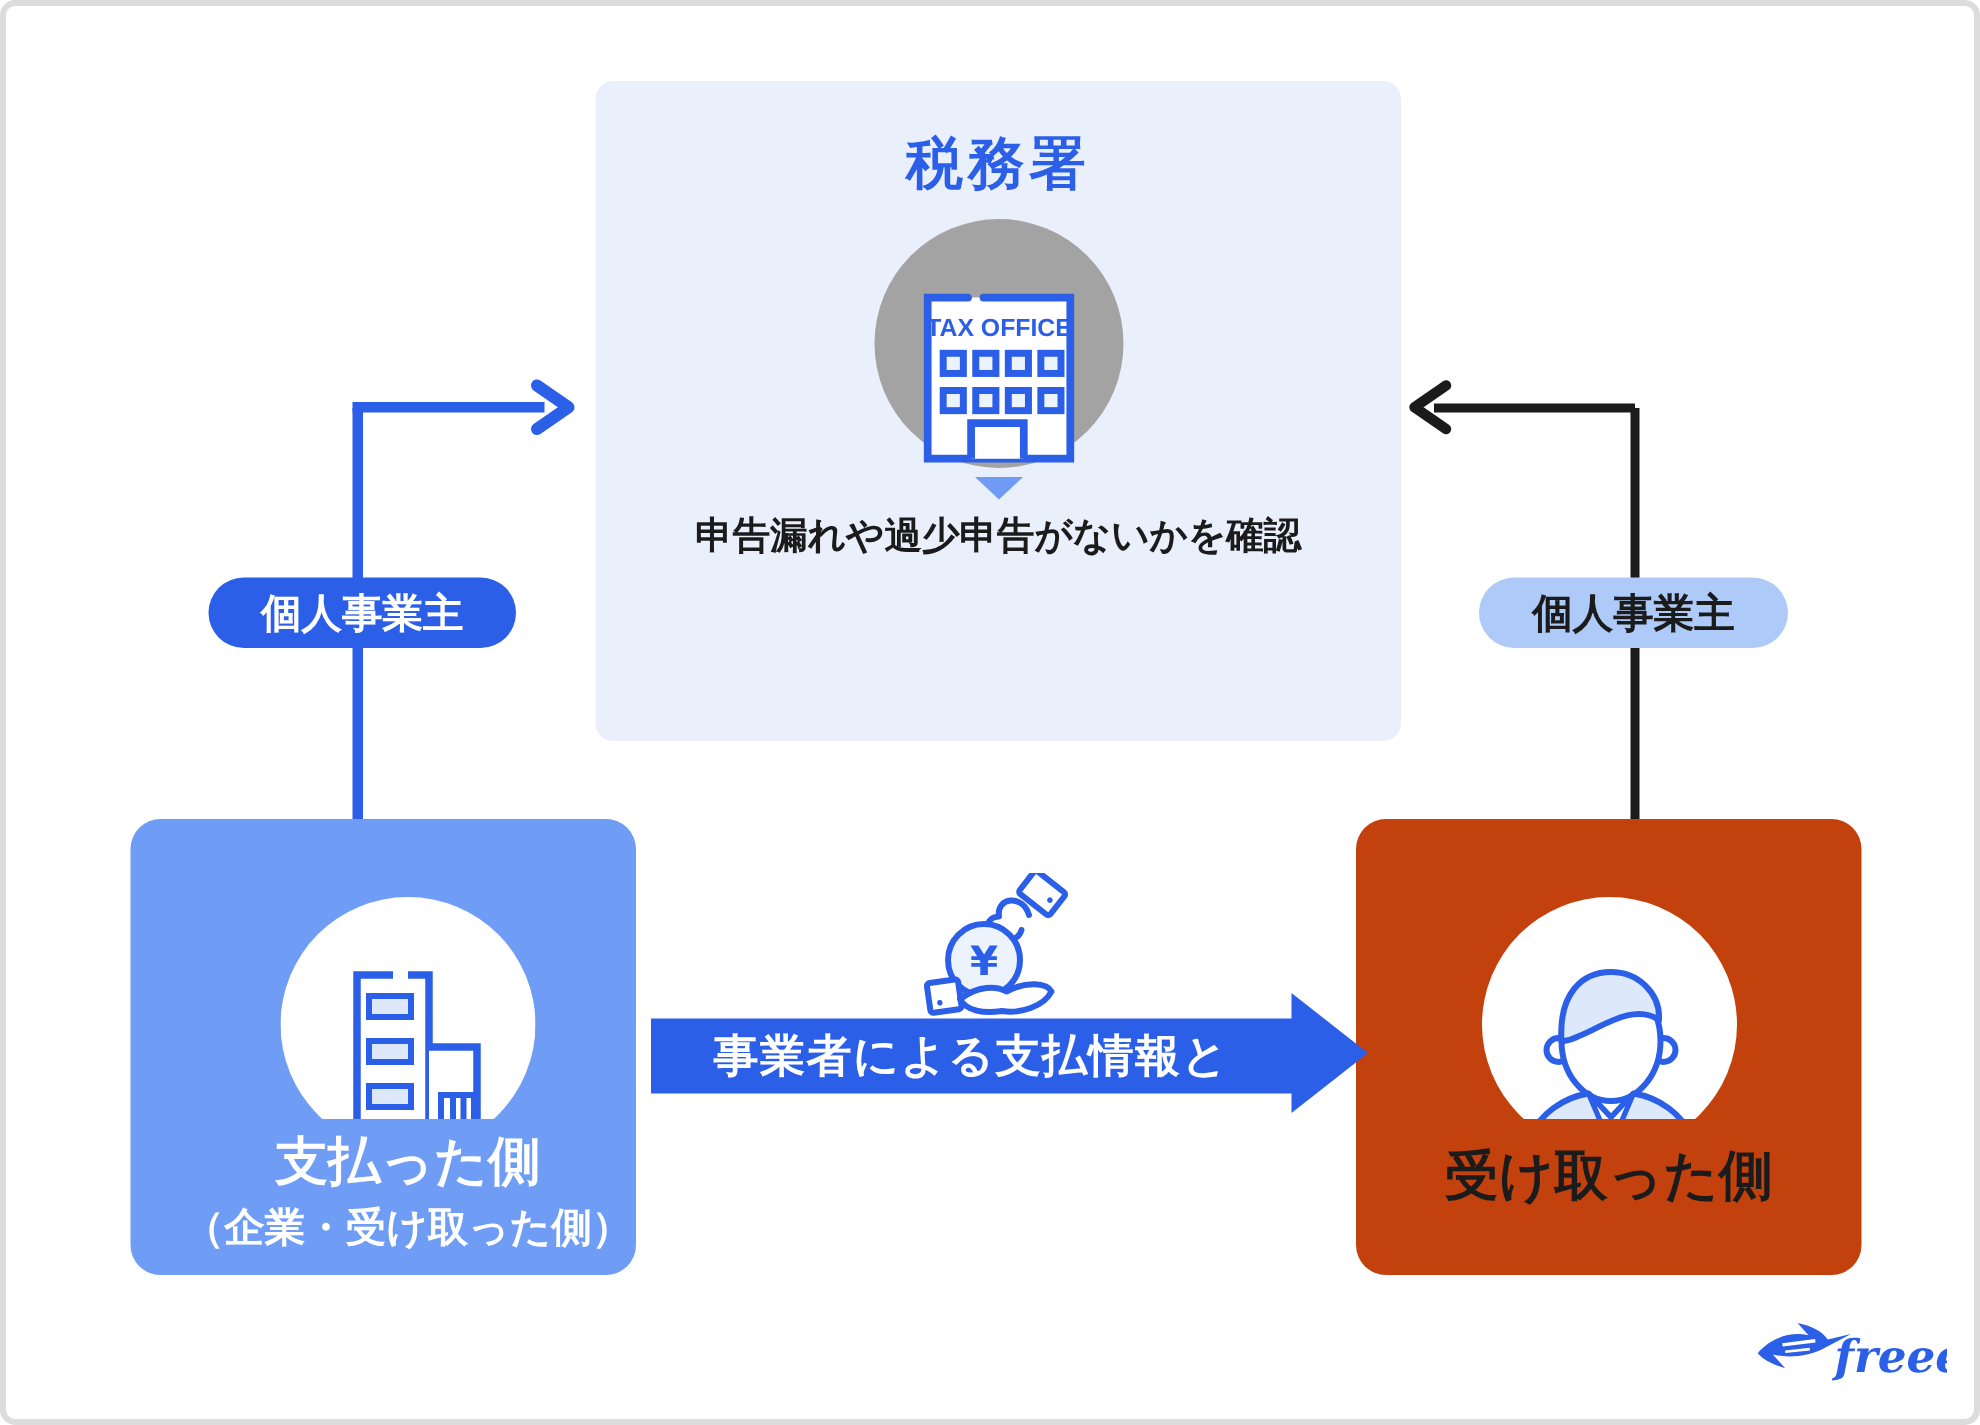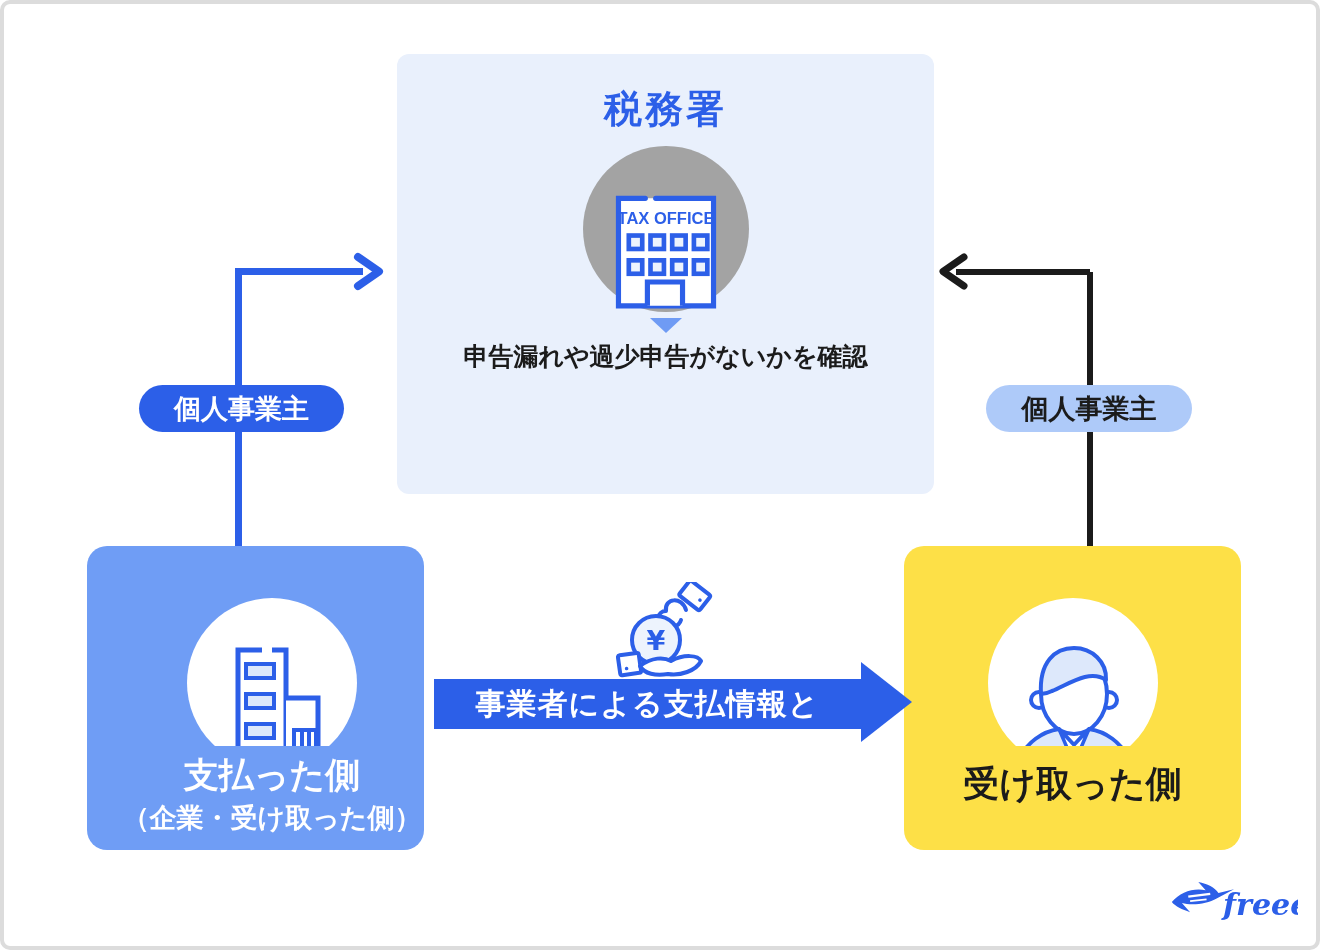--- a/index.html
+++ b/index.html
@@ -34,21 +34,21 @@
     border-top:15px solid #6F9BF4;
   }
   .tax-result { margin-top:7px; font-size:25px; font-weight:800; color:#1b1b1b; }
 
   
   .party-box {
     position:absolute; top:542px; width:337px; height:304px; border-radius:20px;
     display:flex; flex-direction:column; align-items:center; padding-top:52px;
   }
   .payer-box    { left:83px;  background:#6F9DF5;padding-left:33px; }
-  .receiver-box { left:900px; background:#fde047; }
+  .receiver-box { left:900px; background:#c2410c; }
   .circle-clip { width:170px; height:148px; overflow:hidden; position:relative; flex:0 0 auto; }
   .circle-clip .white-circle {
     position:absolute; left:0; top:0; width:170px; height:170px;
     background:#fff; border-radius:50%;
     display:flex; align-items:flex-end; justify-content:center;
   }
   .payer-title    { margin-top:10px; font-size:35px; font-weight:800; color:#fff; line-height:1.1; }
   .payer-subtitle { margin-top:5px;  font-size:27px; font-weight:800; color:#fff; }
   .receiver-title { margin-top:14px; font-size:36px; font-weight:800; color:#1b1b1b; }
 

